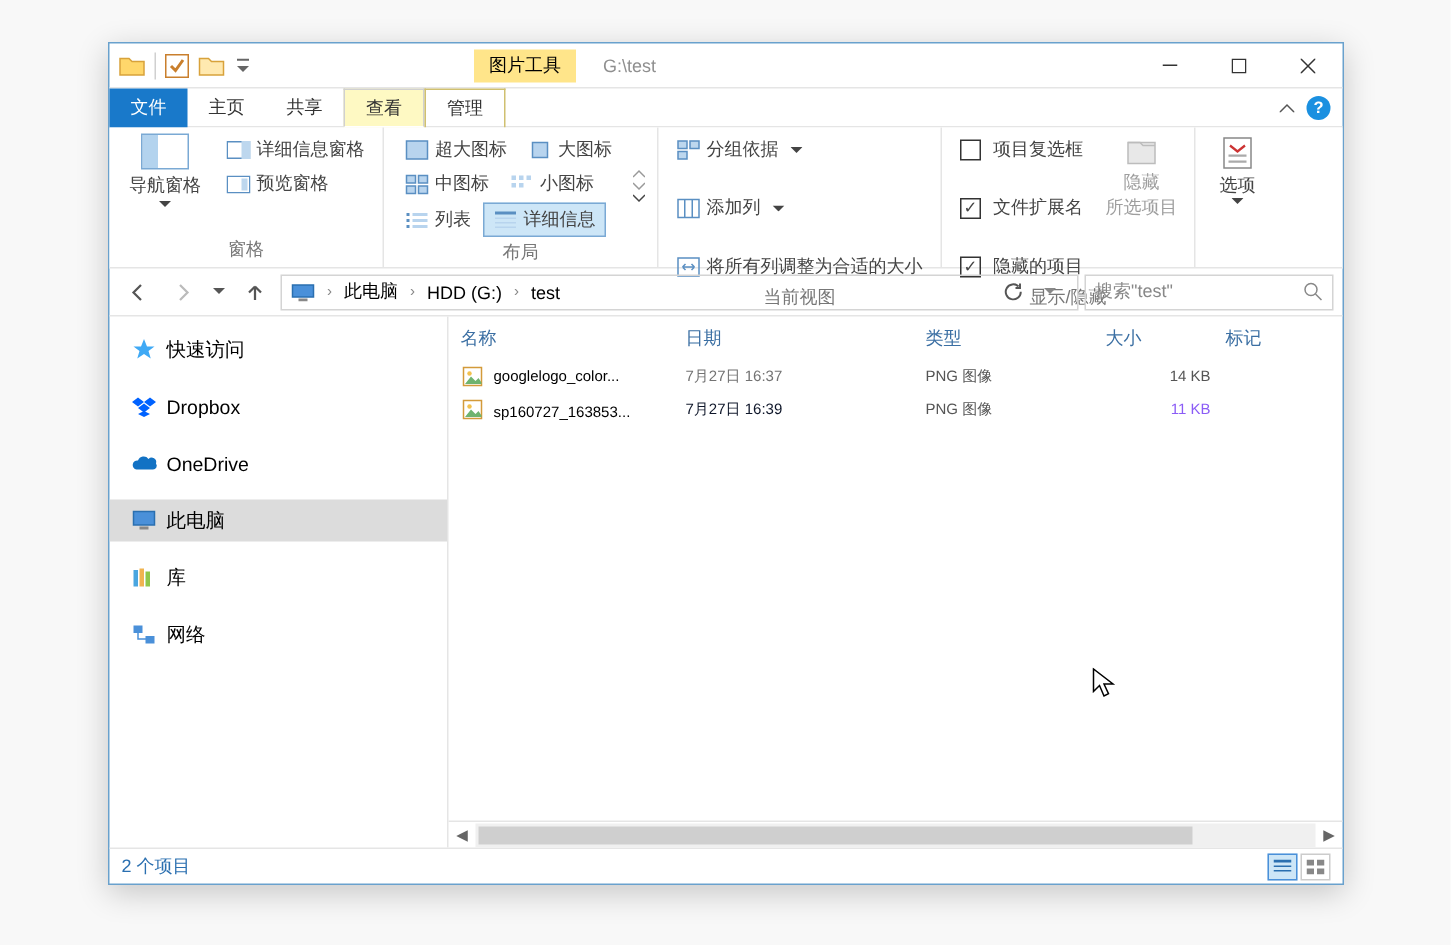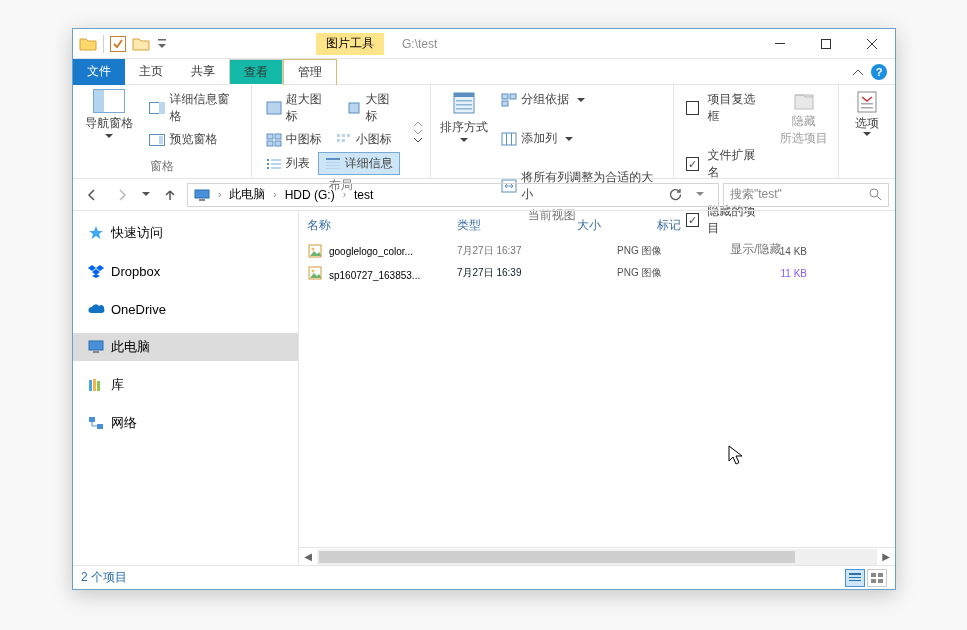--- a/index.html
+++ b/index.html
@@ -15,21 +15,21 @@
 .qat-caret { width: 12px; height: 14px; display: flex; align-items: center; justify-content: center; color: #666; }
 .contextual { background: #ffe58a; height: 22px; display: flex; align-items: center; padding: 0 10px; font-size: 12px; margin-left: 148px; }
 .title-path { color: #8f8f8f; font-size: 12px; margin-left: 18px; }
 .window-controls { margin-left: auto; display: flex; }
 .wc-btn { width: 46px; height: 30px; display: flex; align-items: center; justify-content: center; color: #444; cursor: pointer; }
 
 
 .tabs { display: flex; align-items: center; height: 26px; border-bottom: 1px solid #e5e5e5; font-size: 12px; }
 .tab { padding: 0 14px; height: 26px; display: flex; align-items: center; cursor: pointer; color: #333; }
 .tab.file { background: #1979ca; color: #fff; }
-.tab.active { border: 1px solid #d0d0d0; border-bottom: 1px solid #fff; background: #14b8a6; margin-bottom: -1px; }
+.tab.active { border: 1px solid #d0d0d0; border-bottom: 1px solid #fff; background: #fef9c3; margin-bottom: -1px; }
 .tab.manage { border: 1px solid #d0c070; border-bottom: none; text-align: center; }
 .tabs-right { margin-left: auto; display: flex; align-items: center; padding-right: 8px; gap: 8px; }
 .help-icon { width: 16px; height: 16px; border-radius: 50%; background: #1b90e0; color: #fff; font-size: 11px; display: flex; align-items: center; justify-content: center; font-weight: bold; }
 
 
 .ribbon { display: flex; border-bottom: 1px solid #e5e5e5; height: 94px; font-size: 12px; color: #444; background: #fff; }
 .rgroup { border-right: 1px solid #e5e5e5; display: flex; flex-direction: column; padding: 4px 8px 0; }
 .rgroup-body { flex: 1; display: flex; gap: 8px; }
 .rgroup-label { text-align: center; font-size: 12px; color: #777; padding: 2px 0 3px; }
 .nav-pane-btn { display: flex; flex-direction: column; align-items: center; gap: 2px; cursor: pointer; width: 58px; }
@@ -272,33 +272,20 @@
           <svg width="8" height="6" viewBox="0 0 8 6">
               <path d="M0 1l4 4 4-4" stroke="#444" fill="none"></path>
             </svg>
         </div>
       </div>
       <div class="rgroup-label">布局</div>
     </div>
 
     <div class="rgroup">
       <div class="rgroup-body">
-        <div class="sort-btn">
-          <svg width="28" height="28" viewBox="0 0 28 28">
-              <rect x="4" y="4" width="20" height="20" fill="#e8f0f8" stroke="#5a8fc2"></rect>
-              <rect x="4" y="4" width="20" height="4" fill="#5a8fc2"></rect>
-              <rect x="6" y="11" width="16" height="1.5" fill="#8ab5dc"></rect>
-              <rect x="6" y="15" width="16" height="1.5" fill="#8ab5dc"></rect>
-              <rect x="6" y="19" width="16" height="1.5" fill="#8ab5dc"></rect>
-            </svg>
-          <span>排序方式</span>
-          <svg width="8" height="4" viewBox="0 0 8 4">
-              <path d="M0 0l4 4 4-4z" fill="#444"></path>
-            </svg>
-        </div>
         <div class="curview-col">
           <div class="small-item">
               <span class="small-ico">
                 <svg width="16" height="14" viewBox="0 0 16 14">
                   <rect x="1" y="1" width="6" height="5" fill="#bdd7ee" stroke="#5a8fc2"></rect>
                   <rect x="9" y="1" width="6" height="5" fill="#bdd7ee" stroke="#5a8fc2"></rect>
                   <rect x="1" y="8" width="6" height="5" fill="#bdd7ee" stroke="#5a8fc2"></rect>
                 </svg>
               </span>
               <span>分组依据</span>
@@ -493,20 +480,21 @@
               <path d="M4 6v4h8V8" stroke="#4a90d9" fill="none"></path>
             </svg>
           </span>
           <span>网络</span>
         </div>
     </div>
 
     <div class="filepane">
       <div class="cols">
         <div class="col" style="width:150px">名称</div>
+        <div class="col" style="width:160px">日期</div>
         <div class="col" style="width:120px">类型</div>
         <div class="col" style="width:80px">大小</div>
         <div class="col" style="width:60px">标记</div>
       </div>
       <div class="list" id="file-list">
           <div class="row">
             <div class="cell" style="width:150px;display:flex;align-items:center">
               <span class="file-ico">
                 <svg width="14" height="14" viewBox="0 0 14 14">
                   <rect x="1" y="1" width="12" height="12" fill="#fff" stroke="#d39a3a"></rect>

